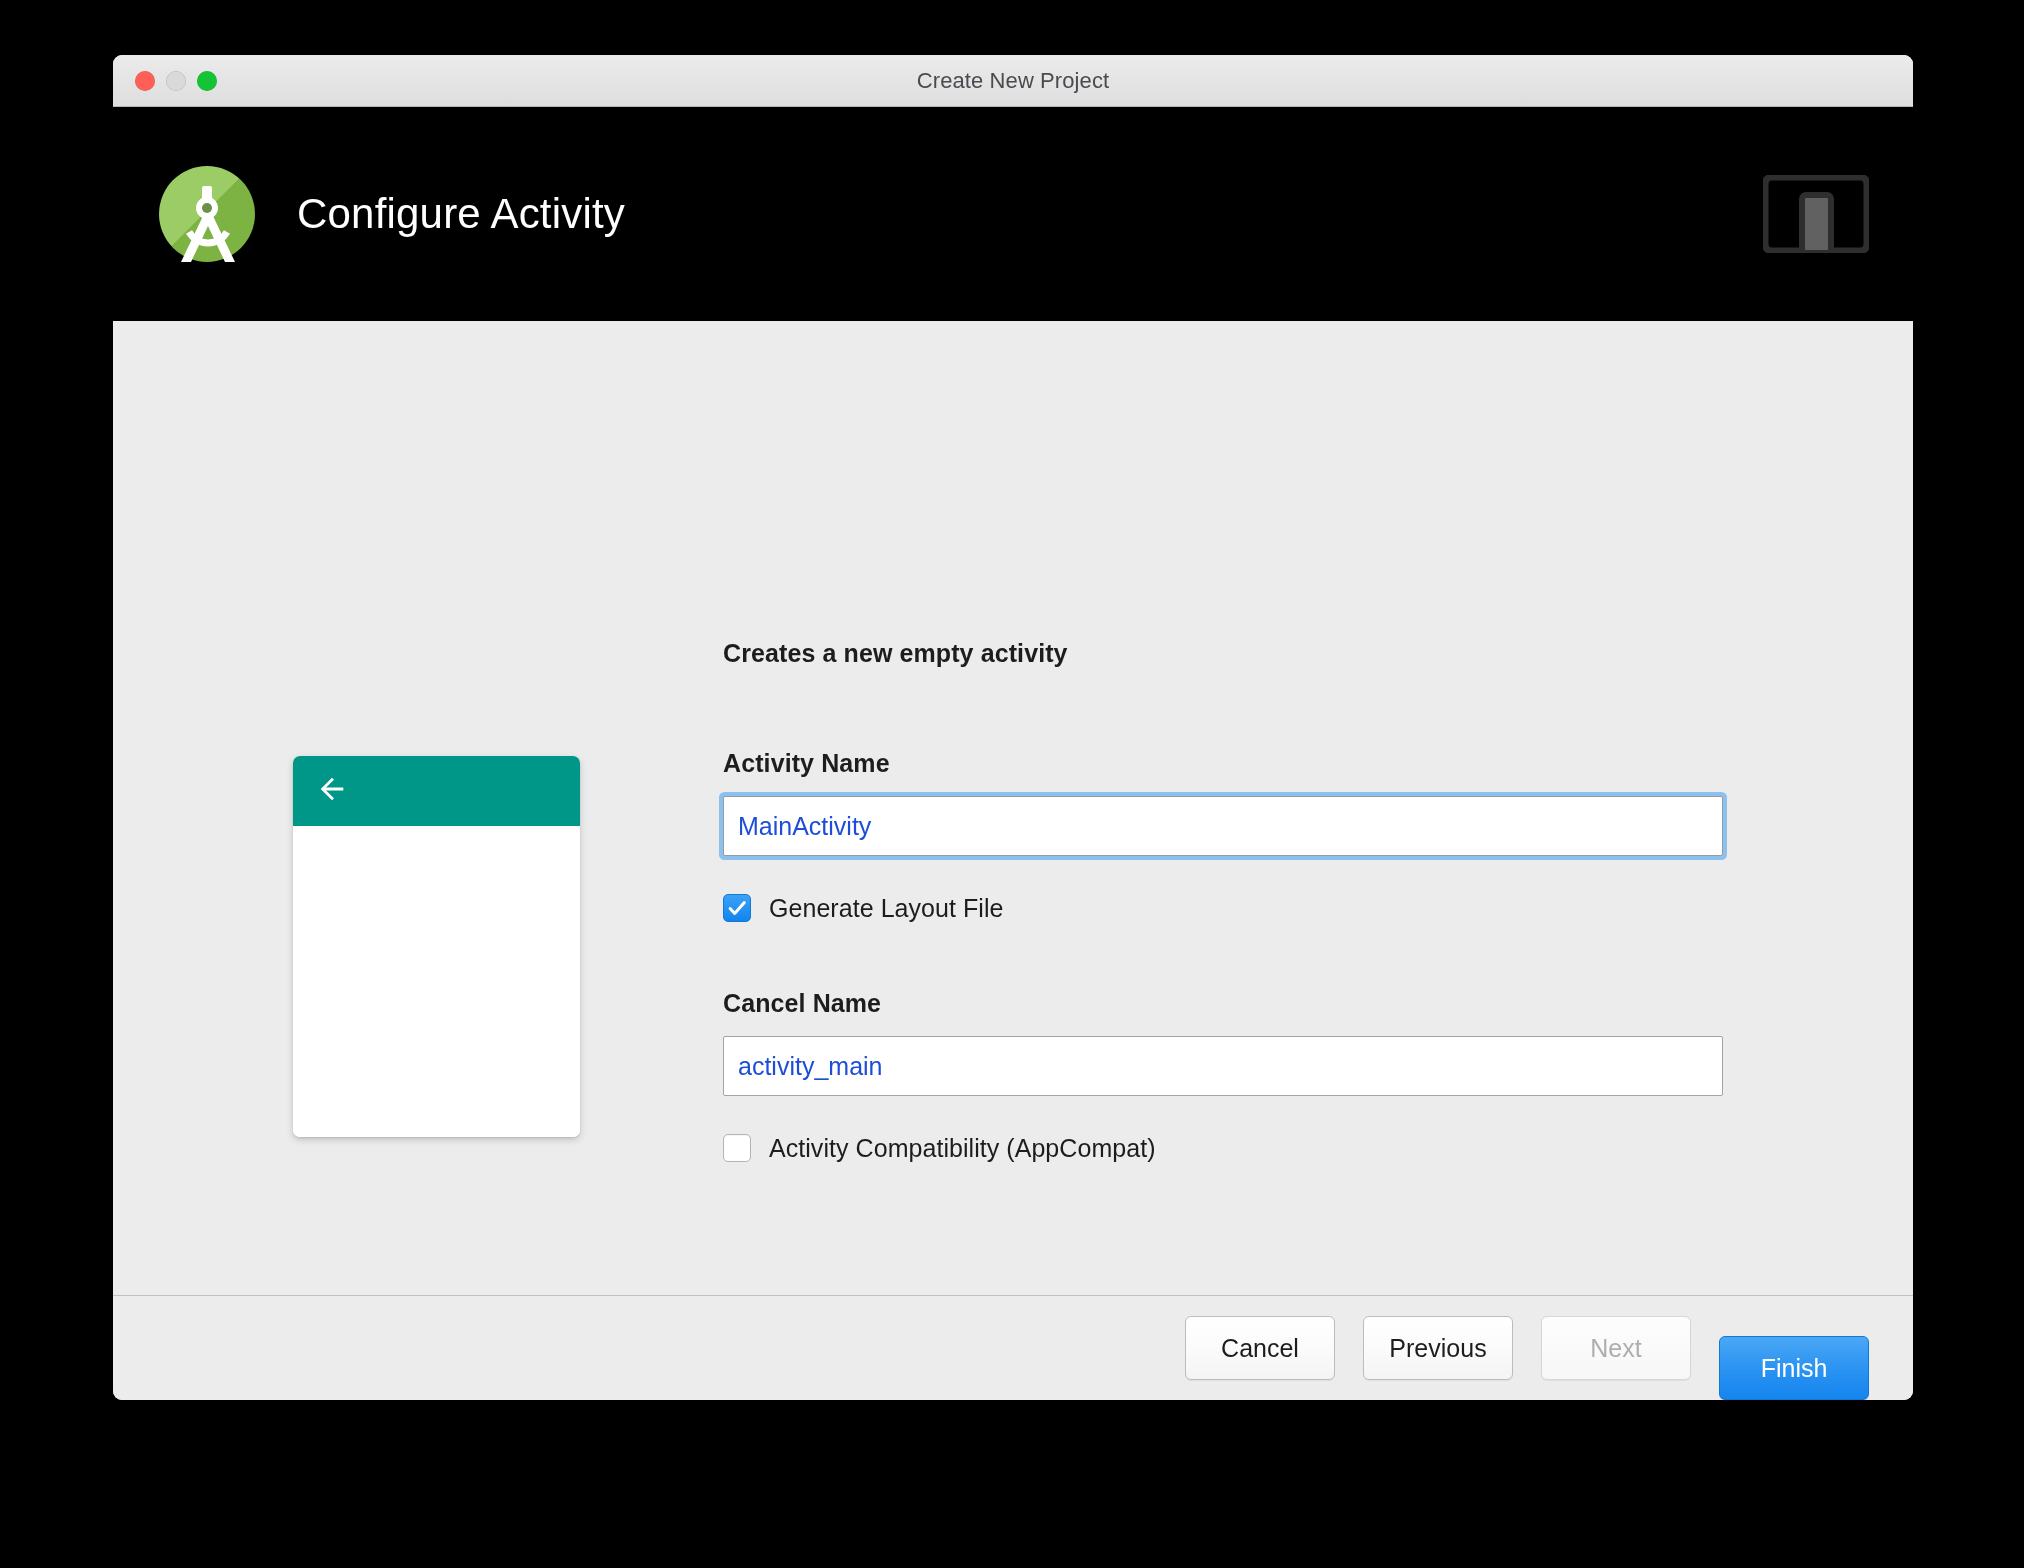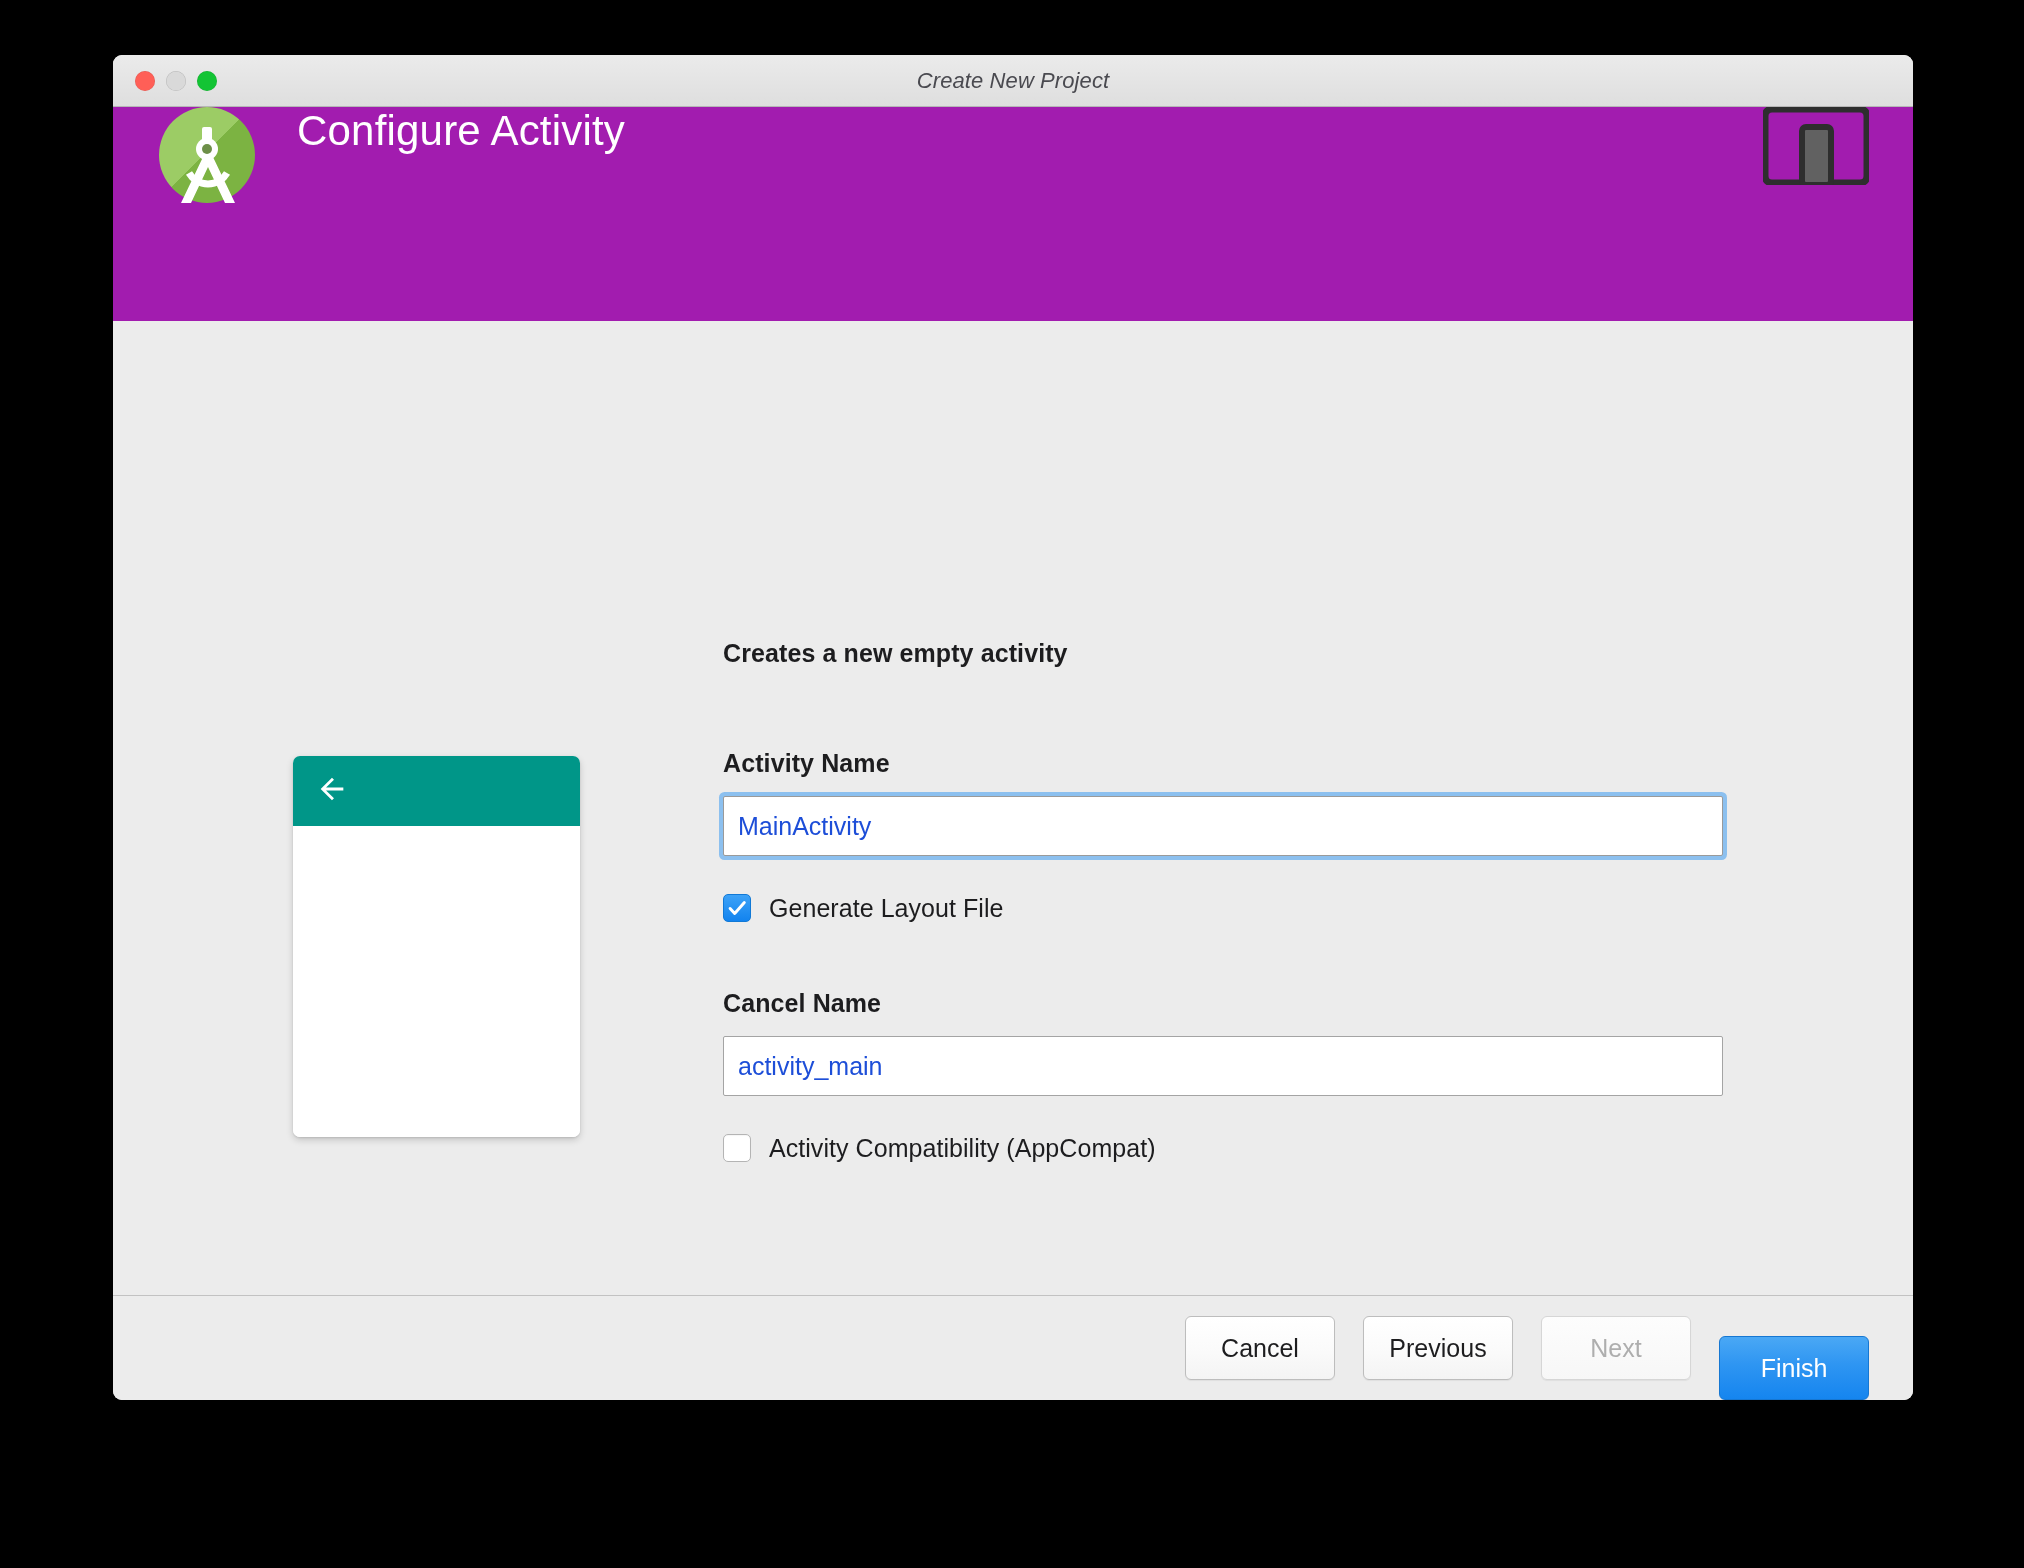--- a/index.html
+++ b/index.html
@@ -36,21 +36,20 @@
 
   
   .titlebar {
     position: relative;
     height: 52px;
     flex: 0 0 52px;
     background: linear-gradient(to bottom, #ebebeb 0%, #dedede 100%);
     border-bottom: 1px solid #b6b6b6;
     display: flex;
     align-items: center;
-    font-style: italic;
   }
   .traffic {
     display: flex;
     gap: 11px;
     margin-left: 22px;
     align-items: center;
   }
   .dot {
     width: 20px; height: 20px;
     border-radius: 50%;
@@ -65,22 +64,23 @@
     left: 0; right: 0;
     text-align: center;
     font-size: 22px;
     color: #4a4a50;
     letter-spacing: 0.1px;
   }
 
   
   .header {
     flex: 0 0 214px;
-    background: #a21caf;
-    display: flex;
+    background: #000000;
+    display: flex;
+    align-items: center;
     padding: 0 44px 0 38px;
     position: relative;
   }
   .logo {
     width: 96px; height: 96px;
     position: relative;
     flex: 0 0 96px;
     margin-left: 8px;
   }
   .logo .circle {

